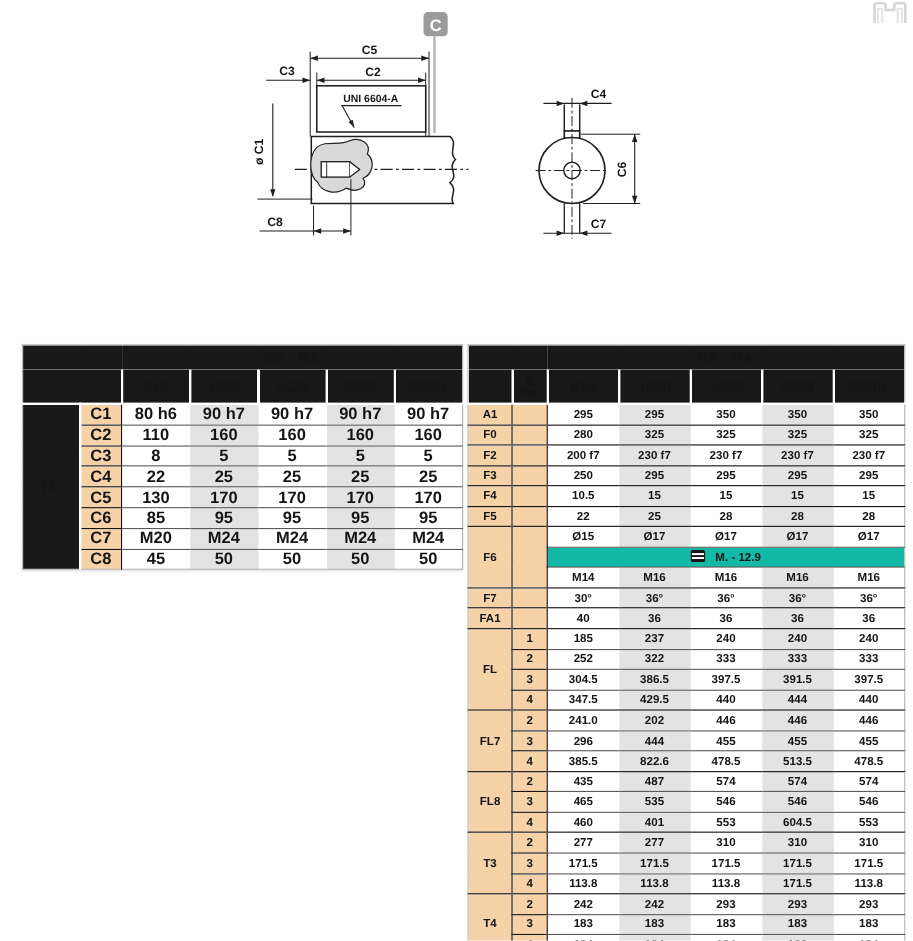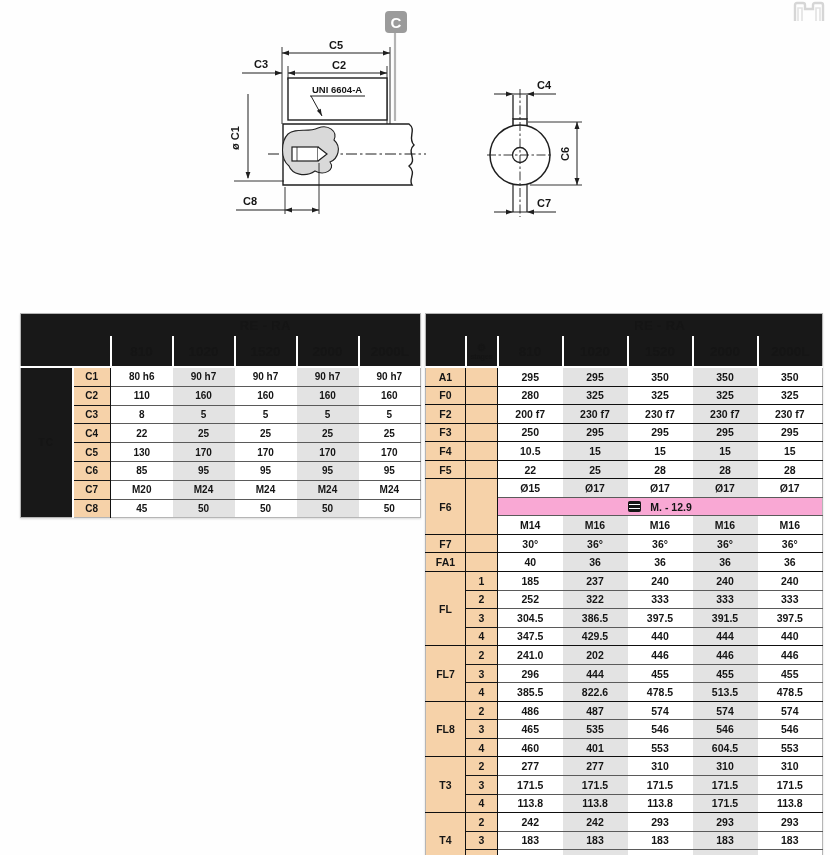--- a/index.html
+++ b/index.html
@@ -12,31 +12,31 @@
 
   
   table.tbl{border-collapse:collapse;table-layout:fixed;background:#fff;
     border:1px solid #b5b5b5; box-shadow:0 1px 2px rgba(0,0,0,.15);}
   table.tbl td{padding:0;margin:0;text-align:center;vertical-align:middle;
     font-weight:bold;color:#151515;white-space:nowrap;overflow:hidden;}
   tr.h1 td{height:22px;font-size:13px;letter-spacing:.4px;}
   tr.h2 td{height:30px;font-size:13.5px;}
   td.hdr{background:#181818;color:#fff;}
   tr.h2 td.sep{border-left:2px solid #fff;}
-  table.lt tbody td{height:17.8px;font-size:10px;}
+  table.lt tbody td{height:17.8px;font-size:15px;}
   table.rt tbody td{height:17.55px;font-size:10.5px;}
   tbody td{border-top:1px solid #5a5a5a;}
   td.lbl{background:#f6d2a9;font-size:10.5px;border-right:1.5px solid #111;border-top:1px solid #161616;}
   td.stg{background:#f6d2a9;font-size:10px;border-right:1.5px solid #111;border-top:1px solid #161616;}
   td.c-even{background:#ffffff;}
   td.c-odd{background:#e3e3e3;}
   tr.gstart td{border-top:1.6px solid #0f0f0f;}
   tr.first td{border-top:2px solid #ffffff;}
   td.tc{background:#181818;color:#fff;font-size:27px;letter-spacing:1px;border-right:2px solid #fff;}
-  td.spanrow{background:#f9a8d4;font-size:10px;}
+  td.spanrow{background:#14b8a6;font-size:10px;}
   span.bolt{display:inline-block;width:11px;height:9px;margin-right:9px;vertical-align:-1px;
     border:1px solid #161616;border-radius:1.5px;
     background:linear-gradient(to bottom,#161616 0 22%,#fff 22% 38%,#161616 38% 62%,#fff 62% 78%,#161616 78% 100%);}
   .stagehead span.gear{display:block;font-size:10px;line-height:11px;}
   .stagehead span.stagesword{display:block;font-size:7px;line-height:8px;font-weight:bold;}
 </style>
 </head>
 <body>
 
 <svg class="abs" style="left:790px;top:0" width="40" height="22" viewBox="0 0 40 22">
@@ -394,21 +394,21 @@
         <td class="stg">4</td>
         <td class="c-even">385.5</td>
         <td class="c-odd">822.6</td>
         <td class="c-even">478.5</td>
         <td class="c-odd">513.5</td>
         <td class="c-even">478.5</td>
       </tr>
       <tr class="gstart">
         <td class="lbl" rowspan="3">FL8</td>
         <td class="stg">2</td>
-        <td class="c-even">486</td>
+        <td class="c-even">435</td>
         <td class="c-odd">487</td>
         <td class="c-even">574</td>
         <td class="c-odd">574</td>
         <td class="c-even">574</td>
       </tr>
       <tr>
         <td class="stg">3</td>
         <td class="c-even">465</td>
         <td class="c-odd">535</td>
         <td class="c-even">546</td>

